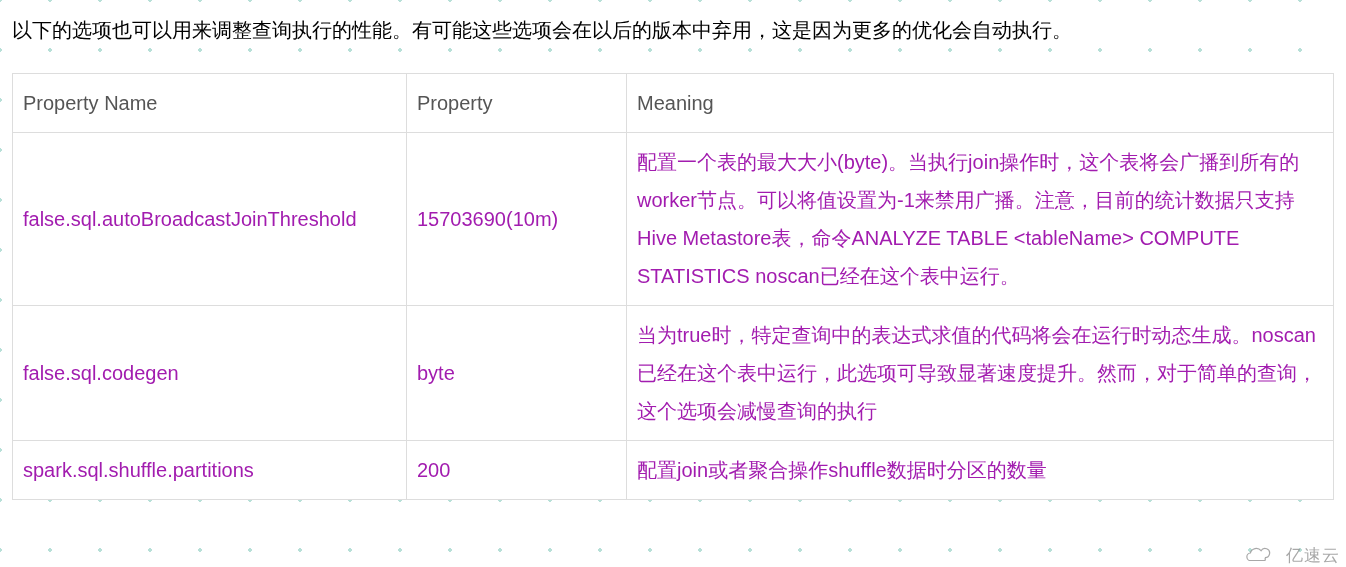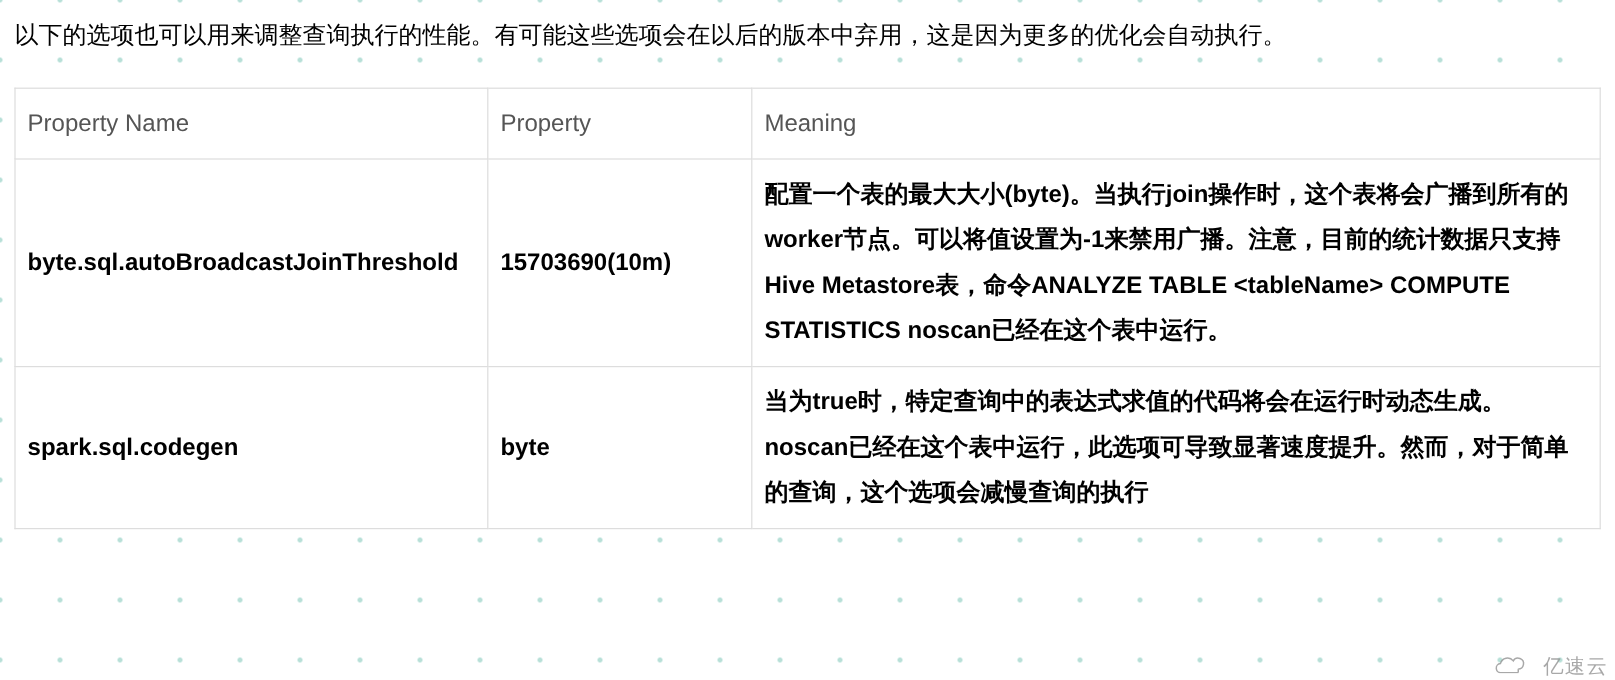--- a/index.html
+++ b/index.html
@@ -30,24 +30,24 @@
       width: 100%;
       border-collapse: collapse;
       background: #fff;
       table-layout: fixed;
     }
     th, td {
       border: 1px solid #ddd;
       padding: 10px 10px;
       text-align: left;
       vertical-align: middle;
-      font-weight: bold;
+      font-weight: normal;
       line-height: 1.9;
       font-size: 20px;
-      color: #000000;
+      color: #a21caf;
       background: #fff;
     }
     th {
       font-weight: normal;
       color: #555;
     }
     col.c1 { width: 394px; }
     col.c2 { width: 220px; }
     col.c3 { width: auto; }
     .watermark {
@@ -80,28 +80,33 @@
   </colgroup>
   <thead>
     <tr>
       <th>Property Name</th>
       <th>Property</th>
       <th>Meaning</th>
     </tr>
   </thead>
   <tbody>
     <tr>
-      <td>byte.sql.autoBroadcastJoinThreshold</td>
+      <td>false.sql.autoBroadcastJoinThreshold</td>
       <td>15703690(10m)</td>
       <td>配置一个表的最大大小(byte)。当执行join操作时，这个表将会广播到所有的worker节点。可以将值设置为-1来禁用广播。注意，目前的统计数据只支持Hive Metastore表，命令ANALYZE TABLE &lt;tableName&gt; COMPUTE STATISTICS noscan已经在这个表中运行。</td>
     </tr>
     <tr>
-      <td>spark.sql.codegen</td>
+      <td>false.sql.codegen</td>
       <td>byte</td>
       <td>当为true时，特定查询中的表达式求值的代码将会在运行时动态生成。noscan已经在这个表中运行，此选项可导致显著速度提升。然而，对于简单的查询，这个选项会减慢查询的执行</td>
+    </tr>
+    <tr>
+      <td>spark.sql.shuffle.partitions</td>
+      <td>200</td>
+      <td>配置join或者聚合操作shuffle数据时分区的数量</td>
     </tr>
   </tbody>
 </table>
 
 <div class="watermark">
   <span>
     <svg viewBox="0 0 34 20">
       <path d="M26 16 a6 6 0 1 0 -5 -9 a8 8 0 0 0 -14 3 a5 5 0 0 0 1 10 h18 a4 4 0 0 0 0 -4" fill="none" stroke="#999" stroke-width="1.6"></path>
     </svg>
   </span>

